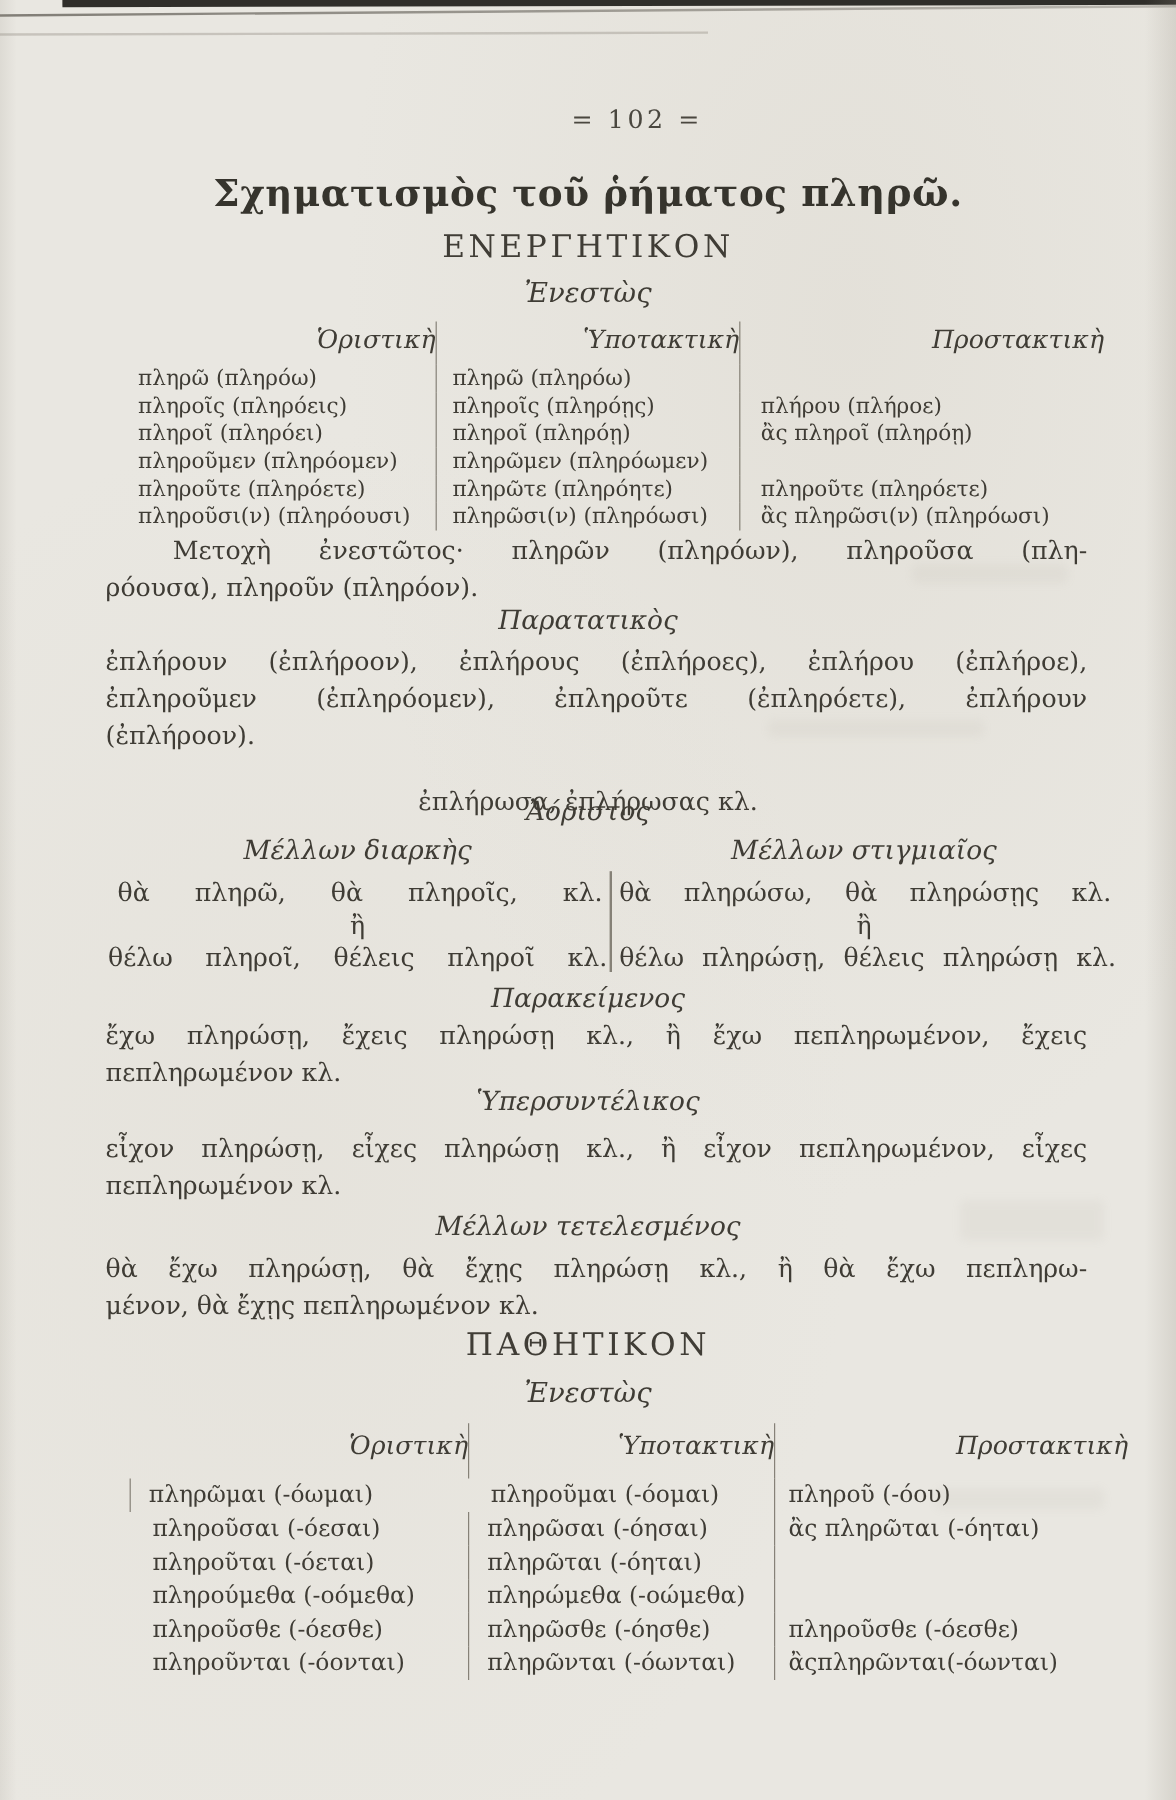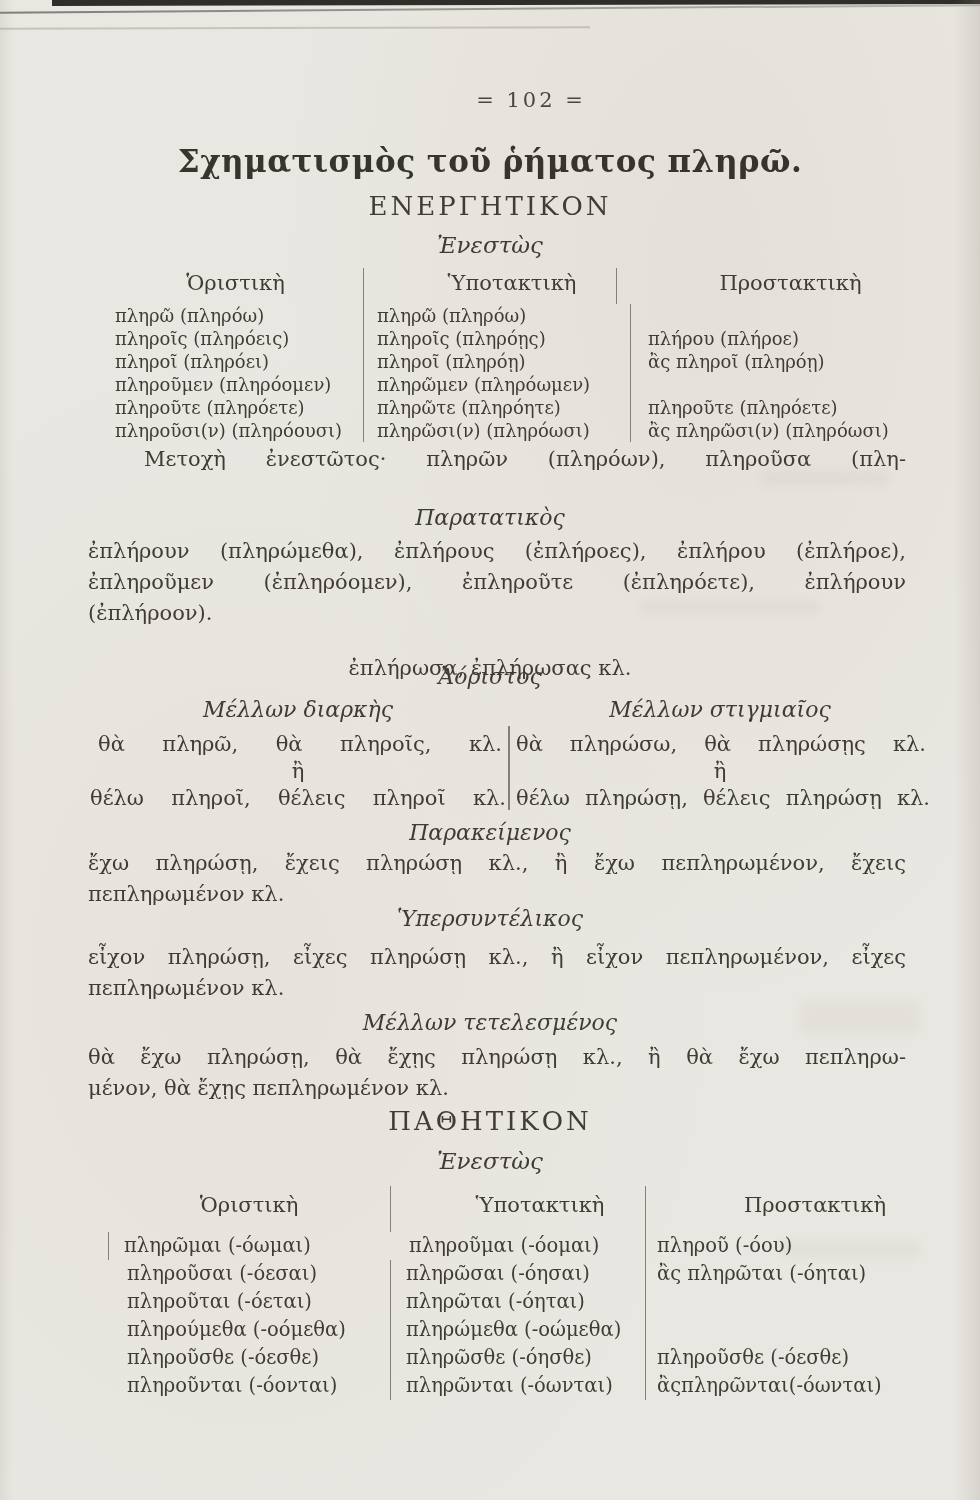--- a/index.html
+++ b/index.html
@@ -26,29 +26,29 @@
   .title{top:142px;font-size:31px;font-weight:700;color:#36342d;letter-spacing:.5px;}
   .title .verb{font-weight:900;font-size:32px;}
   .voice{font-size:26px;letter-spacing:3px;color:#403d36;}
   .voice.v-act{top:191px;}
   .voice.v-pas{top:1106px;}
   .tense{font-style:italic;font-size:23px;}
   .tense.t-act{top:232px;}
   .tense.t-pas{top:1148px;}
   
   .conj{display:grid;}
-  .conj .th{font-size:21px;text-align:center;}
+  .conj .th{font-style:italic;font-size:21px;text-align:right;}
   .conj .td{white-space:nowrap;overflow:visible;}
   .conj .cb{border-left:1.5px solid rgba(96,90,79,.72);padding-left:44px;}
   .t-active{left:108px;top:268px;width:812px;grid-template-columns:255px 253px 304px;}
   .t-active .th{height:34px;line-height:26px;padding-top:2px;}
   .t-active .td{height:23px;line-height:23px;font-size:18px;}
   .t-active .td.c0{padding-left:7px;}
   .t-active .td.c1{padding-left:13px;}
-  .t-active .td.c2{padding-left:17px;margin-left:14px;}
+  .t-active .td.c2{padding-left:17px;}
   .t-passive{left:108px;top:1186px;width:832px;grid-template-columns:282px 255px 295px;}
   .t-passive .th{height:42px;line-height:30px;padding-top:4px;}
   .t-passive .td{height:28px;line-height:28px;font-size:19.5px;}
   .t-passive .td.c0{padding-left:19px;}
   .t-passive .td.c1{padding-left:15px;}
   .t-passive .td.c2{padding-left:11px;}
   
   .para{left:88px;width:818px;font-size:21px;}
   .para .tline{text-align:justify;text-align-last:justify;line-height:31px;}
   .para .tline.last{text-align-last:left;}
@@ -116,25 +116,26 @@
       <div class="td c0">πληροῦτε (πληρόετε)</div>
       <div class="td c1 cb">πληρῶτε (πληρόητε)</div>
       <div class="td c2 cb">πληροῦτε (πληρόετε)</div>
       <div class="td c0">πληροῦσι(ν) (πληρόουσι)</div>
       <div class="td c1 cb">πληρῶσι(ν) (πληρόωσι)</div>
       <div class="td c2 cb">ἂς πληρῶσι(ν) (πληρόωσι)</div>
     </div>
 
   <div class="abs para indent-first p-part">
       <div class="tline">Μετοχὴ ἐνεστῶτος· πληρῶν (πληρόων), πληροῦσα (πλη-</div>
+      <div class="tline last">ρόουσα), πληροῦν (πληρόον).</div>
     </div>
 
   <div class="abs center shead h-impf">Παρατατικὸς</div>
   <div class="abs para p-impf">
-      <div class="tline">ἐπλήρουν (πληρώμεθα), ἐπλήρους (ἐπλήροες), ἐπλήρου (ἐπλήροε),</div>
+      <div class="tline">ἐπλήρουν (ἐπλήροον), ἐπλήρους (ἐπλήροες), ἐπλήρου (ἐπλήροε),</div>
       <div class="tline">ἐπληροῦμεν (ἐπληρόομεν), ἐπληροῦτε (ἐπληρόετε), ἐπλήρουν</div>
       <div class="tline last">(ἐπλήροον).</div>
     </div>
 
   <div class="abs center shead h-aor">Ἀόριστος</div>
   <div class="abs center aortext">ἐπλήρωσα, ἐπλήρωσας κλ.</div>
 
   <div class="abs futwrap">
     <div class="futcol fleft">
       <div class="fhead">Μέλλων διαρκὴς</div>

